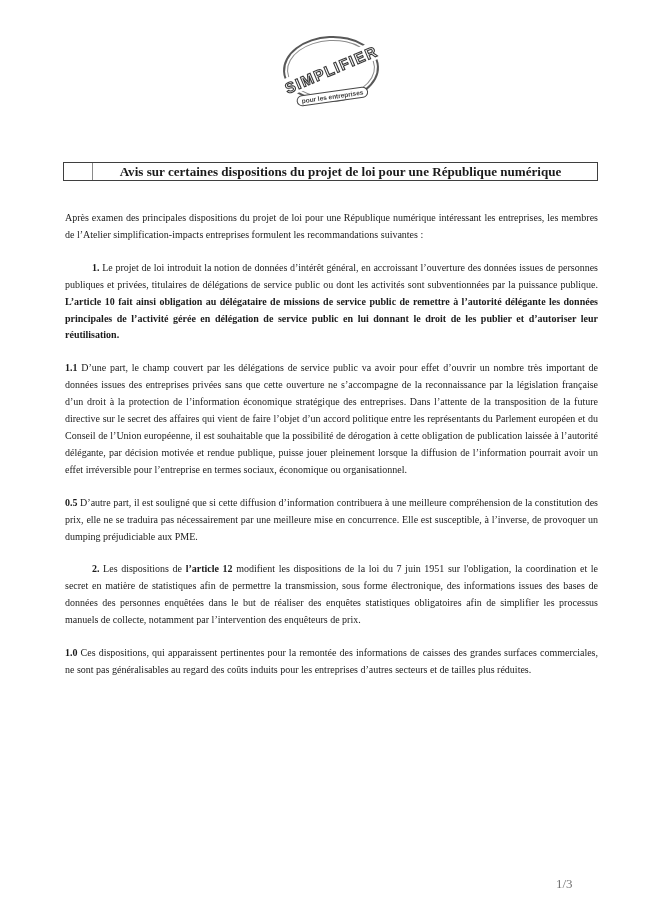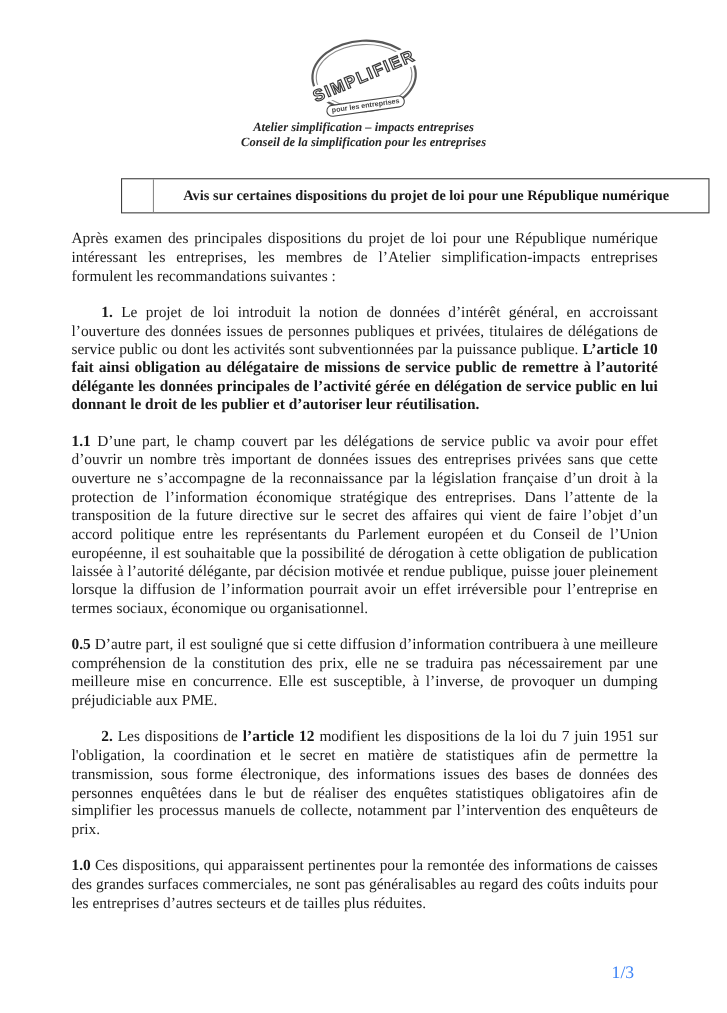--- a/index.html
+++ b/index.html
@@ -61,71 +61,67 @@
     position:absolute; top:109px; left:0; right:0;
     text-align:center;
     font-style:italic; font-weight:bold;
     font-size:11.4px; line-height:14px;
     color:#262626;
   }
 
   
   .title-box {
     position:absolute; top:162px; left:63px;
-    width:535px; height:32px;
+    width:535px; height:19px;
     border:1.3px solid #3f3f3f;
-    display:flex; align-items:center;margin-left:47px;
+    display:flex; align-items:center;
   }
   .title-box .cell-divider {
     position:absolute; left:28px; top:0; bottom:0;
     width:1px; background:#8a8a8a;
   }
   .title-box .title-text {
     flex:1; text-align:center;
     font-weight:bold; font-size:13.1px;
     padding-left:20px;
     color:#1b1b1b;
     white-space:nowrap;
   }
 
   
   .body-text {
     position:absolute; top:210px; left:65px;
     width:533px;
-    font-size:14px; line-height:16.9px;
+    font-size:10px; line-height:16.9px;
     text-align:justify;
   }
   .body-text p { margin-bottom:16px; }
   .body-text p.indent { text-indent:27px; }
   .body-text .b { font-weight:bold; }
 
   
   .page-number {
     position:absolute; top:876px; left:556px;
-    font-size:16px; color:#3b82f6;
+    font-size:13px; color:#737373;
   }
 </style>
 </head>
 <body>
 
 <div class="page">
 
   <div class="stamp">
     <div class="stamp-oval"></div>
     <div class="stamp-oval-inner"></div>
     <div class="stamp-band">
       <span>SIMPLIFIER</span>
     </div>
     <div class="stamp-banner">pour les entreprises</div>
   </div>
 
-  <div class="captions">
-    <div>Atelier simplification – impacts entreprises</div>
-    <div>Conseil de la simplification pour les entreprises</div>
-  </div>
 
   <div class="title-box">
     <div class="cell-divider"></div>
     <div class="title-text">Avis sur certaines dispositions du projet de loi pour une République numérique</div>
   </div>
 
   <div class="body-text">
       <p><span>Après examen des principales dispositions du projet de loi pour une République numérique intéressant les entreprises, les membres de l’Atelier simplification-impacts entreprises formulent les recommandations suivantes :</span></p>
       <p class="indent"><span class="b">1.</span><span> Le projet de loi introduit la notion de données d’intérêt général, en accroissant l’ouverture des données issues de personnes publiques et privées, titulaires de délégations de service public ou dont les activités sont subventionnées par la puissance publique. </span><span class="b">L’article 10 fait ainsi obligation au délégataire de missions de service public de remettre à l’autorité délégante les données principales de l’activité gérée en délégation de service public en lui donnant le droit de les publier et d’autoriser leur réutilisation.</span></p>
       <p><span class="b">1.1</span><span> D’une part, le champ couvert par les délégations de service public va avoir pour effet d’ouvrir un nombre très important de données issues des entreprises privées sans que cette ouverture ne s’accompagne de la reconnaissance par la législation française d’un droit à la protection de l’information économique stratégique des entreprises. Dans l’attente de la transposition de la future directive sur le secret des affaires qui vient de faire l’objet d’un accord politique entre les représentants du Parlement européen et du Conseil de l’Union européenne, il est souhaitable que la possibilité de dérogation à cette obligation de publication laissée à l’autorité délégante, par décision motivée et rendue publique, puisse jouer pleinement lorsque la diffusion de l’information pourrait avoir un effet irréversible pour l’entreprise en termes sociaux, économique ou organisationnel.</span></p>

